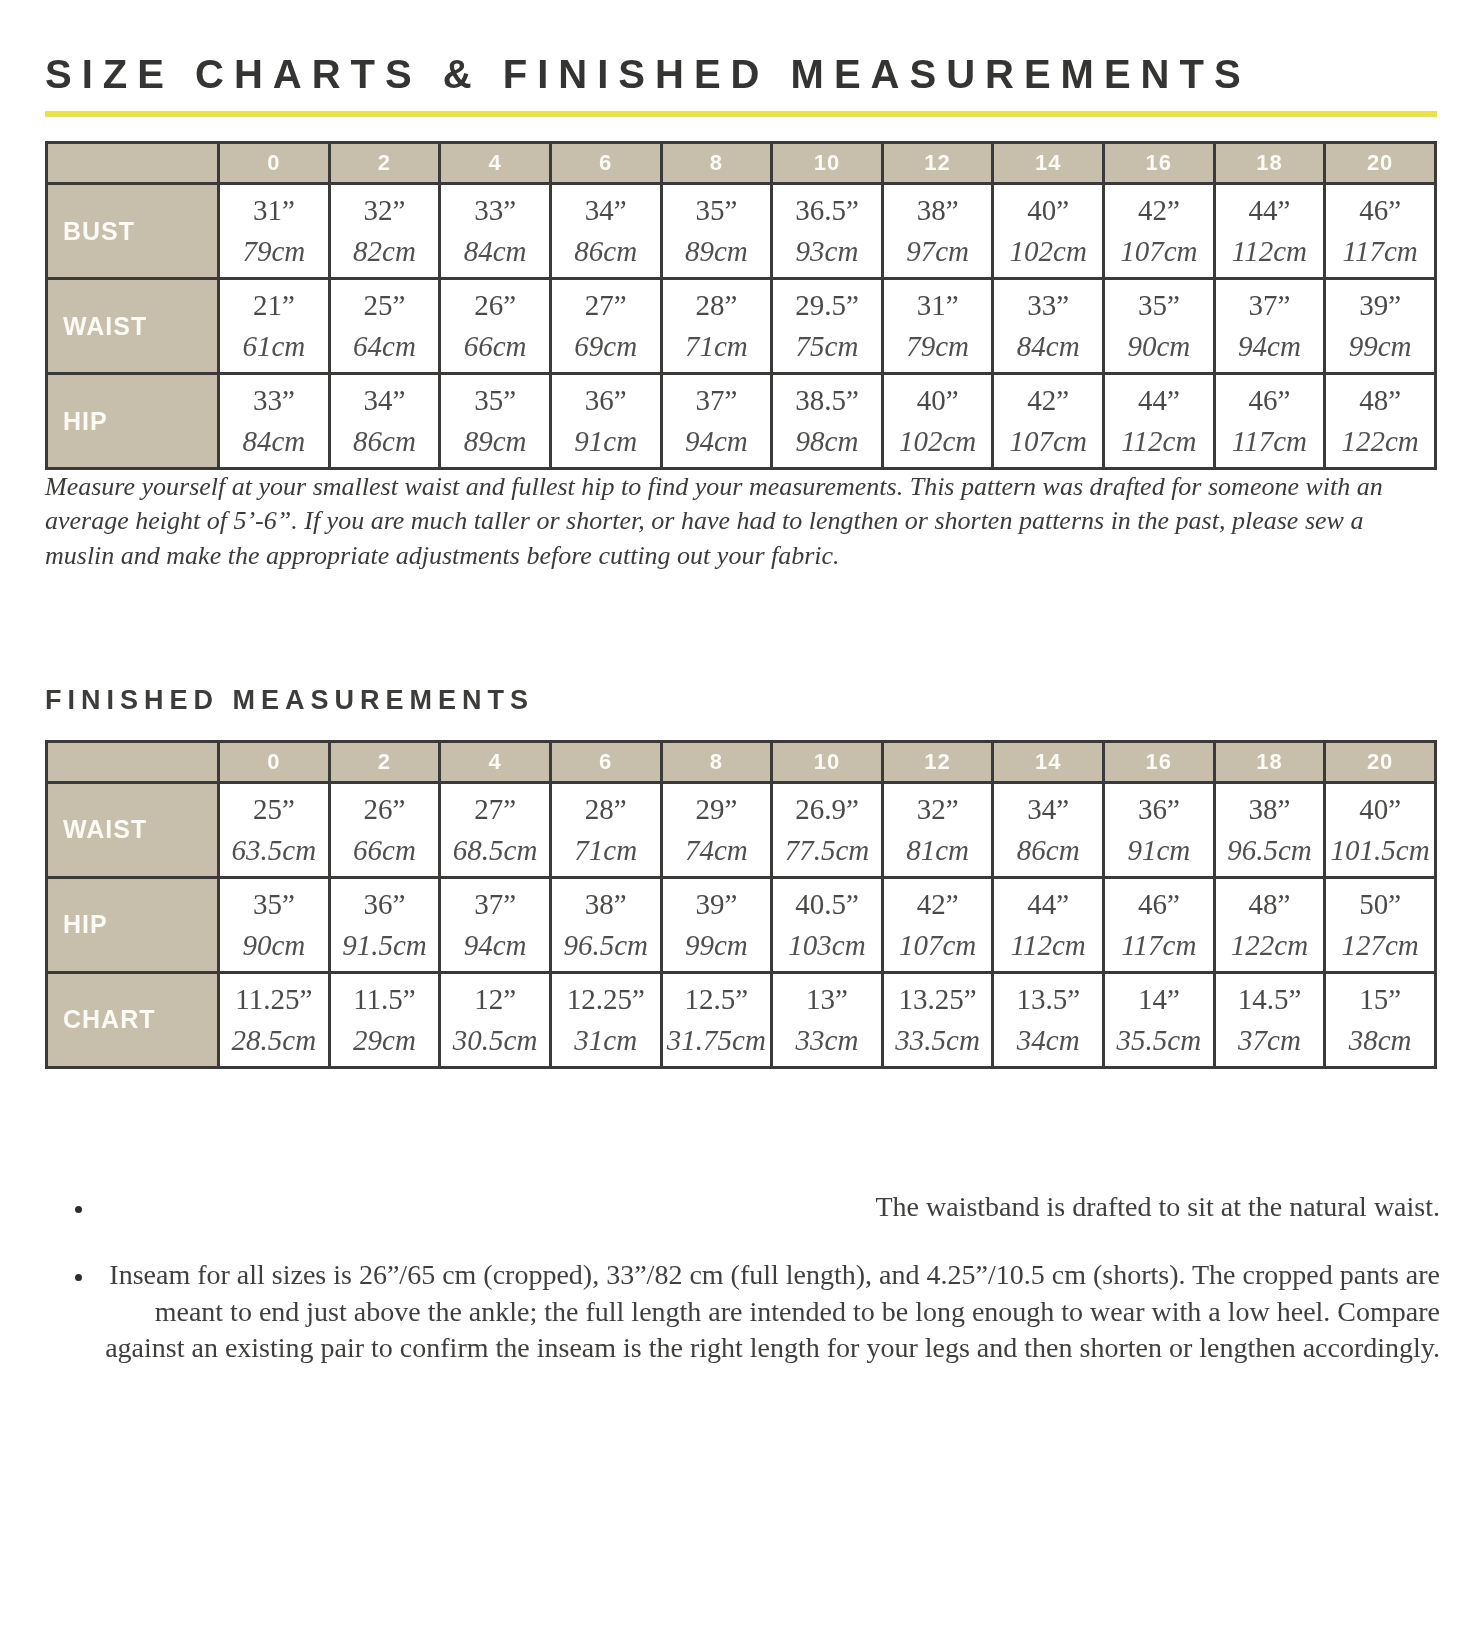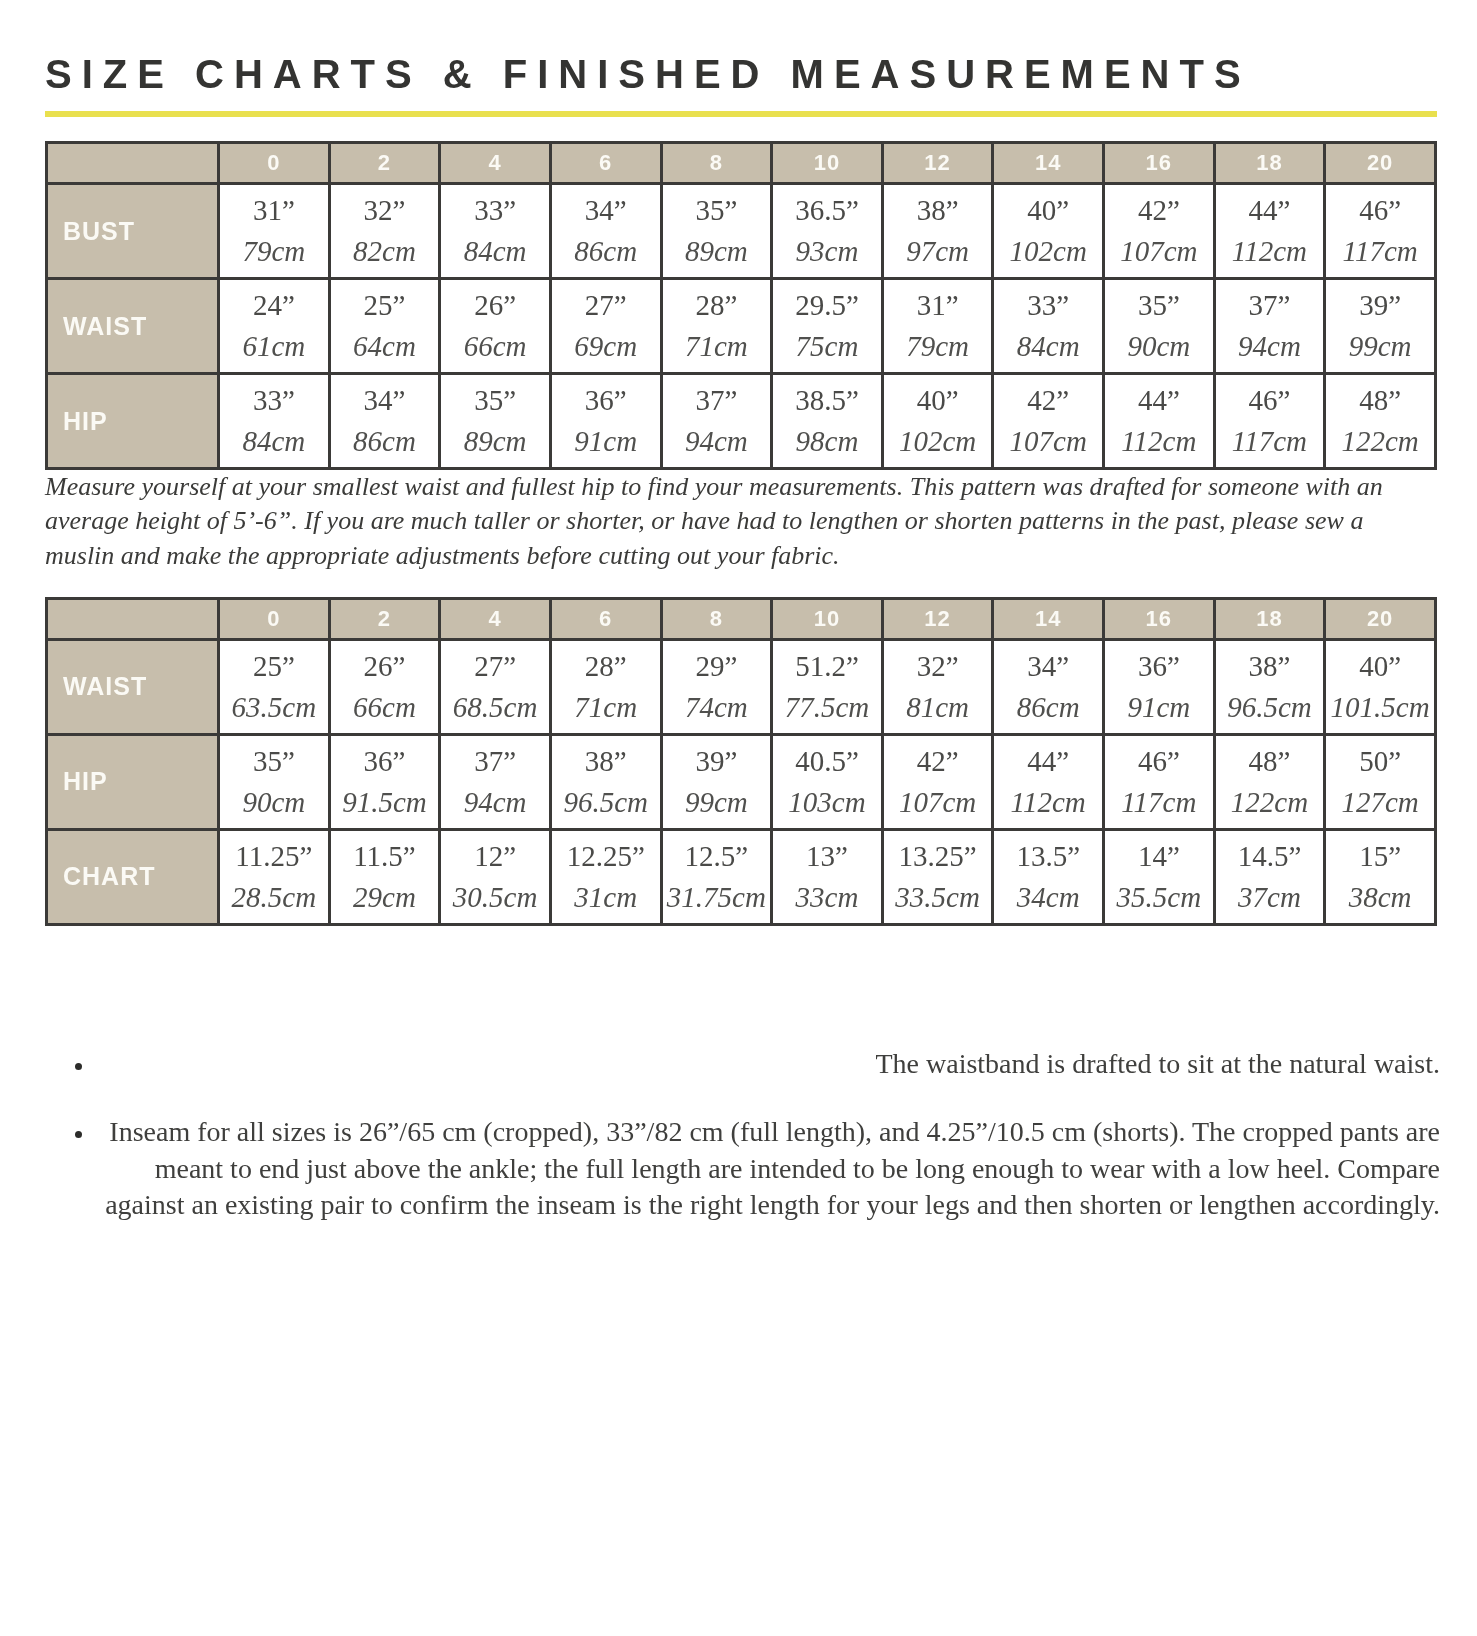--- a/index.html
+++ b/index.html
@@ -229,21 +229,21 @@
               <div class="cell-stack">
                 <span class="val-in">46”</span>
                 <span class="val-cm">117cm</span>
               </div>
             </td>
           </tr>
           <tr>
             <th class="row-label">WAIST</th>
             <td class="measure-cell">
               <div class="cell-stack">
-                <span class="val-in">24”</span>
+                <span class="val-in">21”</span>
                 <span class="val-cm">61cm</span>
               </div>
             </td>
             <td class="measure-cell">
               <div class="cell-stack">
                 <span class="val-in">25”</span>
                 <span class="val-cm">64cm</span>
               </div>
             </td>
             <td class="measure-cell">
@@ -368,20 +368,21 @@
                 <span class="val-in">48”</span>
                 <span class="val-cm">122cm</span>
               </div>
             </td>
           </tr>
         </tbody>
       </table>
 
     <p class="chart-note">Measure yourself at your smallest waist and fullest hip to find your measurements. This pattern was drafted for someone with an average height of 5’-6”. If you are much taller or shorter, or have had to lengthen or shorten patterns in the past, please sew a muslin and make the appropriate adjustments before cutting out your fabric.</p>
 
+    <h2 class="section-heading second">FINISHED MEASUREMENTS</h2>
 
     <table class="size-table">
         <colgroup>
           <col style="width: 172px;">
           <col>
           <col>
           <col>
           <col>
           <col>
           <col>
@@ -435,21 +436,21 @@
               </div>
             </td>
             <td class="measure-cell">
               <div class="cell-stack">
                 <span class="val-in">29”</span>
                 <span class="val-cm">74cm</span>
               </div>
             </td>
             <td class="measure-cell">
               <div class="cell-stack">
-                <span class="val-in">51.2”</span>
+                <span class="val-in">26.9”</span>
                 <span class="val-cm">77.5cm</span>
               </div>
             </td>
             <td class="measure-cell">
               <div class="cell-stack">
                 <span class="val-in">32”</span>
                 <span class="val-cm">81cm</span>
               </div>
             </td>
             <td class="measure-cell">

